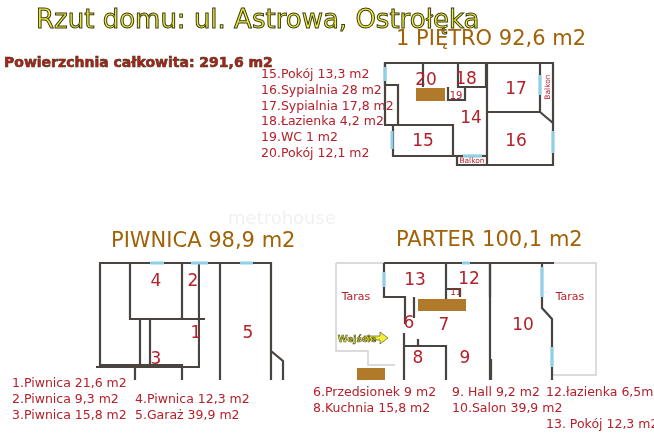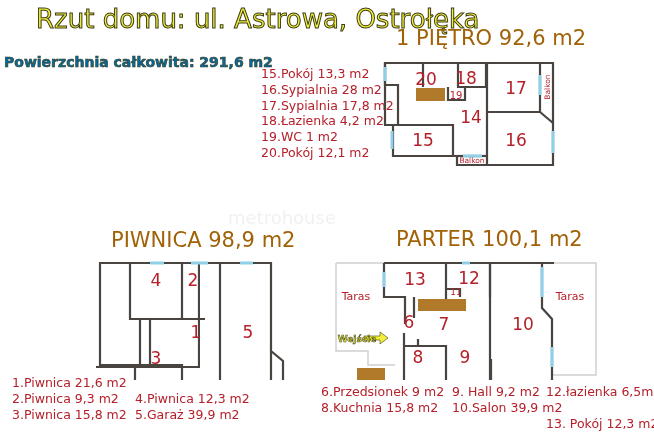--- a/index.html
+++ b/index.html
@@ -1,19 +1,19 @@
 <!DOCTYPE html>
 <html><head>
 <meta charset="utf-8">
 <style>
   html, body { margin:0; padding:0; }
   body { width:654px; height:436px; background:#ffffff; position:relative; overflow:hidden; font-family:"Liberation Sans", sans-serif; }
   .abs { position:absolute; }
   .title { left:36px; top:4px; font-size:26px; color:#f2ef3a; -webkit-text-stroke:1px #3d3d1a; font-family:"DejaVu Sans", sans-serif; letter-spacing:0px; white-space:nowrap; }
-  .total { left:4px; top:54px; font-size:14px; color:#0369a1; -webkit-text-stroke:0.6px #3d3d1a; font-family:"DejaVu Sans", sans-serif; font-weight:bold; white-space:nowrap; }
+  .total { left:4px; top:54px; font-size:14px; color:#b91c1c; -webkit-text-stroke:0.6px #3d3d1a; font-family:"DejaVu Sans", sans-serif; font-weight:bold; white-space:nowrap; }
   .floor-title { color:#a16207; font-size:21px; white-space:nowrap; font-family:"DejaVu Sans", sans-serif;text-align:right; }
   .legend { color:#b5202a; font-size:12.5px; line-height:15.8px; white-space:nowrap; font-family:"DejaVu Sans", sans-serif; }
   .legend div { white-space:nowrap; }
   svg text { font-family:"DejaVu Sans", sans-serif; }
   .watermark { left:228px; top:207px; font-size:18px; color:#f1f1f1; font-family:"DejaVu Sans", sans-serif; }
 </style>
 </head>
 <body>
 
 <div class="abs title">Rzut domu: ul. Astrowa, Ostrołęka</div>
@@ -150,21 +150,21 @@
     <text x="203" y="75">10</text>
     <text x="98" y="108">8</text>
     <text x="145" y="108">9</text>
   </g>
   <text x="136" y="40" fill="#b5202a" font-size="9" text-anchor="middle">11</text>
   <text x="36" y="45" fill="#b5202a" font-size="11" text-anchor="middle">Taras</text>
   <text x="250" y="45" fill="#b5202a" font-size="11" text-anchor="middle">Taras</text>
   <text x="37" y="87" fill="#dede3a" stroke="#3d3d1a" stroke-width="0.5" font-size="9" font-weight="bold" text-anchor="middle">Wejście</text>
 </svg>
 
-<div class="abs legend" style="left:313px; top:384px;margin-left:8px;">
+<div class="abs legend" style="left:313px; top:384px;">
   <div>6.Przedsionek 9 m2</div>
   <div>8.Kuchnia 15,8 m2</div>
 </div>
 <div class="abs legend" style="left:438px; top:384px;margin-left:14px;">
   <div>9. Hall 9,2 m2</div>
   <div>10.Salon 39,9 m2</div>
 </div>
 <div class="abs legend" style="left:546px; top:384px;">
   <div>12.łazienka 6,5m2</div>
   <div style="visibility:hidden;">&nbsp;</div>

